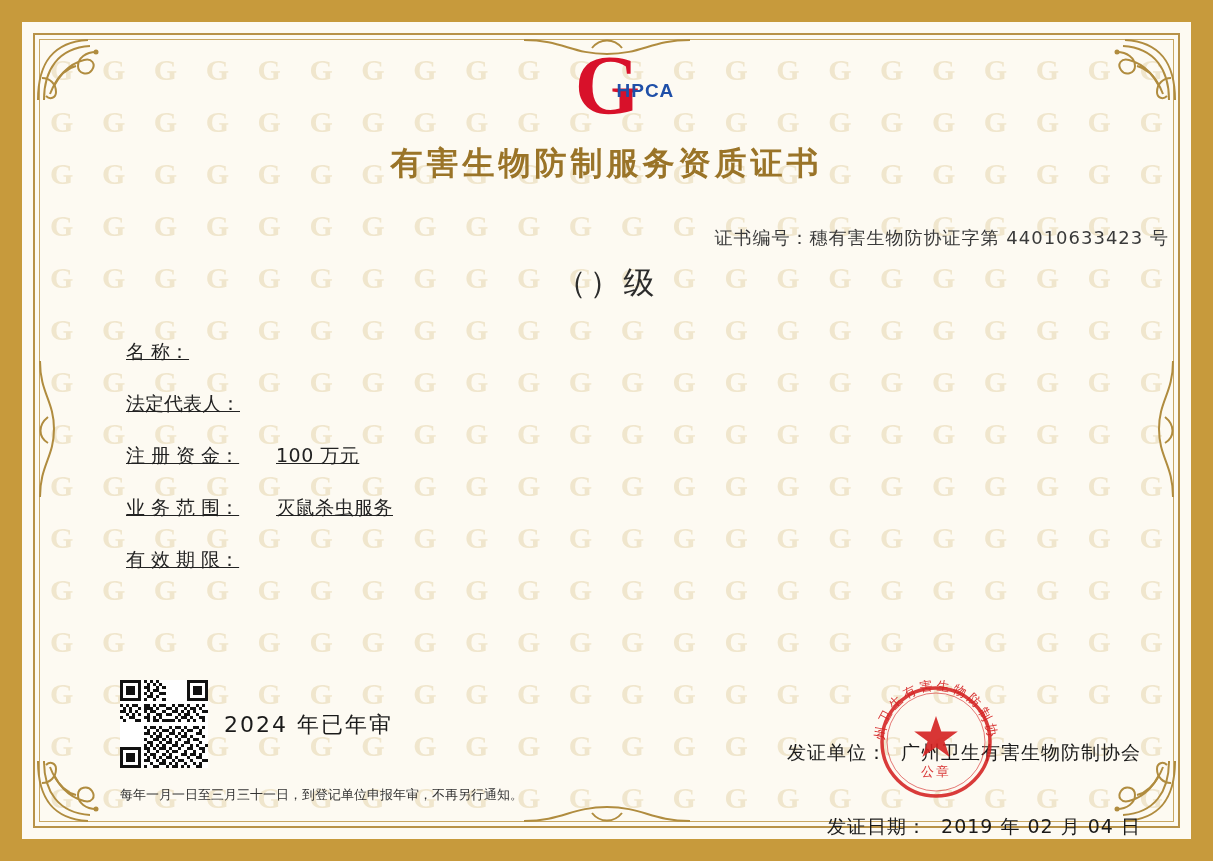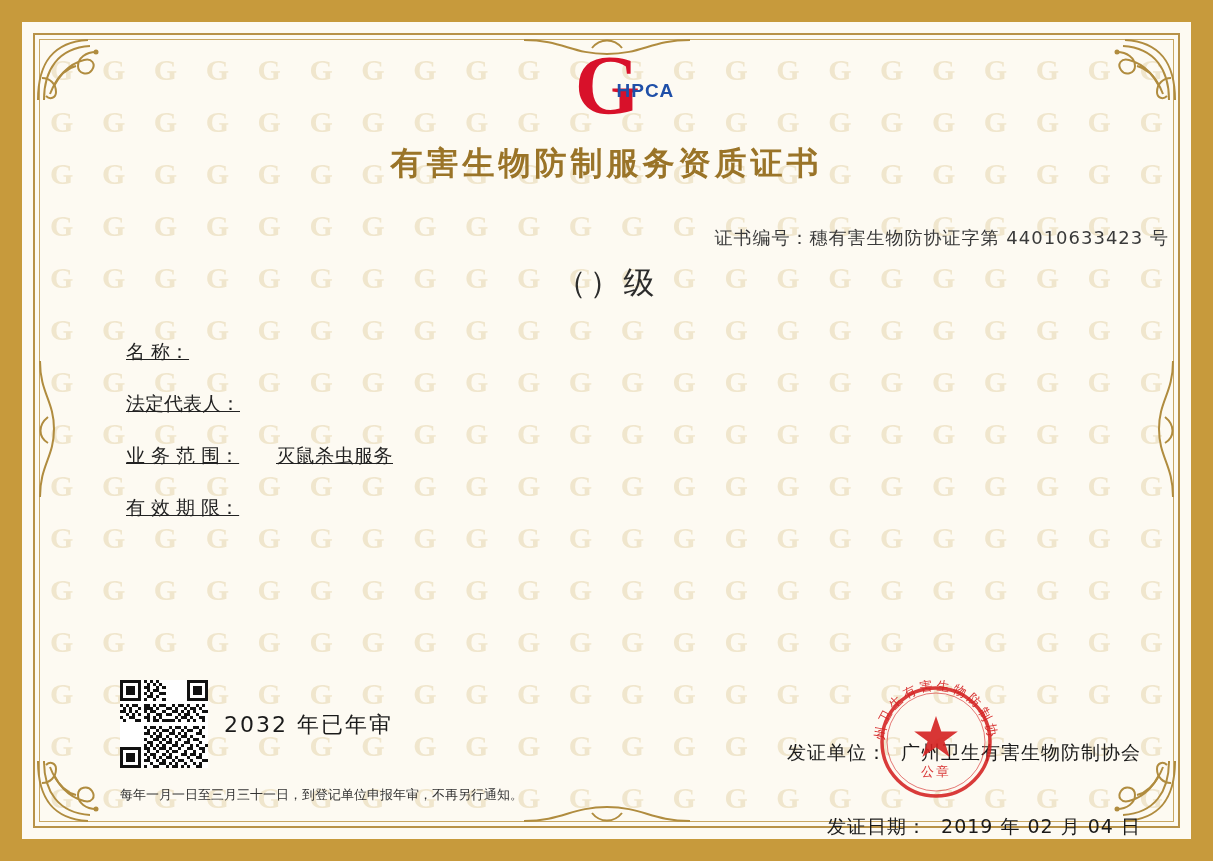--- a/index.html
+++ b/index.html
@@ -721,20 +721,24 @@
     <div class="cert-title">有害生物防制服务资质证书</div>
     <div class="cert-no">证书编号：穗有害生物防协证字第 44010633423 号</div>
     <div class="cert-grade">（）级</div>
 
     <div class="fields" id="fields">
         <div class="field-row">
           <span class="field-label">名        称：</span>
         </div>
         <div class="field-row">
           <span class="field-label">法定代表人：</span>
+        </div>
+        <div class="field-row">
+          <span class="field-label">注 册 资 金：</span>
+          <span class="field-value">100 万元</span>
         </div>
         <div class="field-row">
           <span class="field-label">业 务 范 围：</span>
           <span class="field-value">灭鼠杀虫服务</span>
         </div>
         <div class="field-row">
           <span class="field-label">有 效 期 限：</span>
         </div>
       </div>
 
@@ -935,21 +939,21 @@
             <rect x="11" y="28" width="2" height="1"></rect>
             <rect x="15" y="28" width="1" height="1"></rect>
             <rect x="17" y="28" width="2" height="1"></rect>
             <rect x="20" y="28" width="1" height="1"></rect>
             <rect x="22" y="28" width="1" height="1"></rect>
             <rect x="25" y="28" width="2" height="1"></rect>
         </g>
       </svg>
     </div>
 
-    <div class="annual">2032 年已年审</div>
+    <div class="annual">2024 年已年审</div>
 
     <div class="footnote">每年一月一日至三月三十一日，到登记单位申报年审，不再另行通知。</div>
 
     <div class="issuer">
       <div class="issuer-row">
         <span class="issuer-label">发证单位：</span>
         <span class="issuer-value">广州卫生有害生物防制协会</span>
       </div>
       <div class="issuer-row">
         <span class="issuer-label">发证日期：</span>

